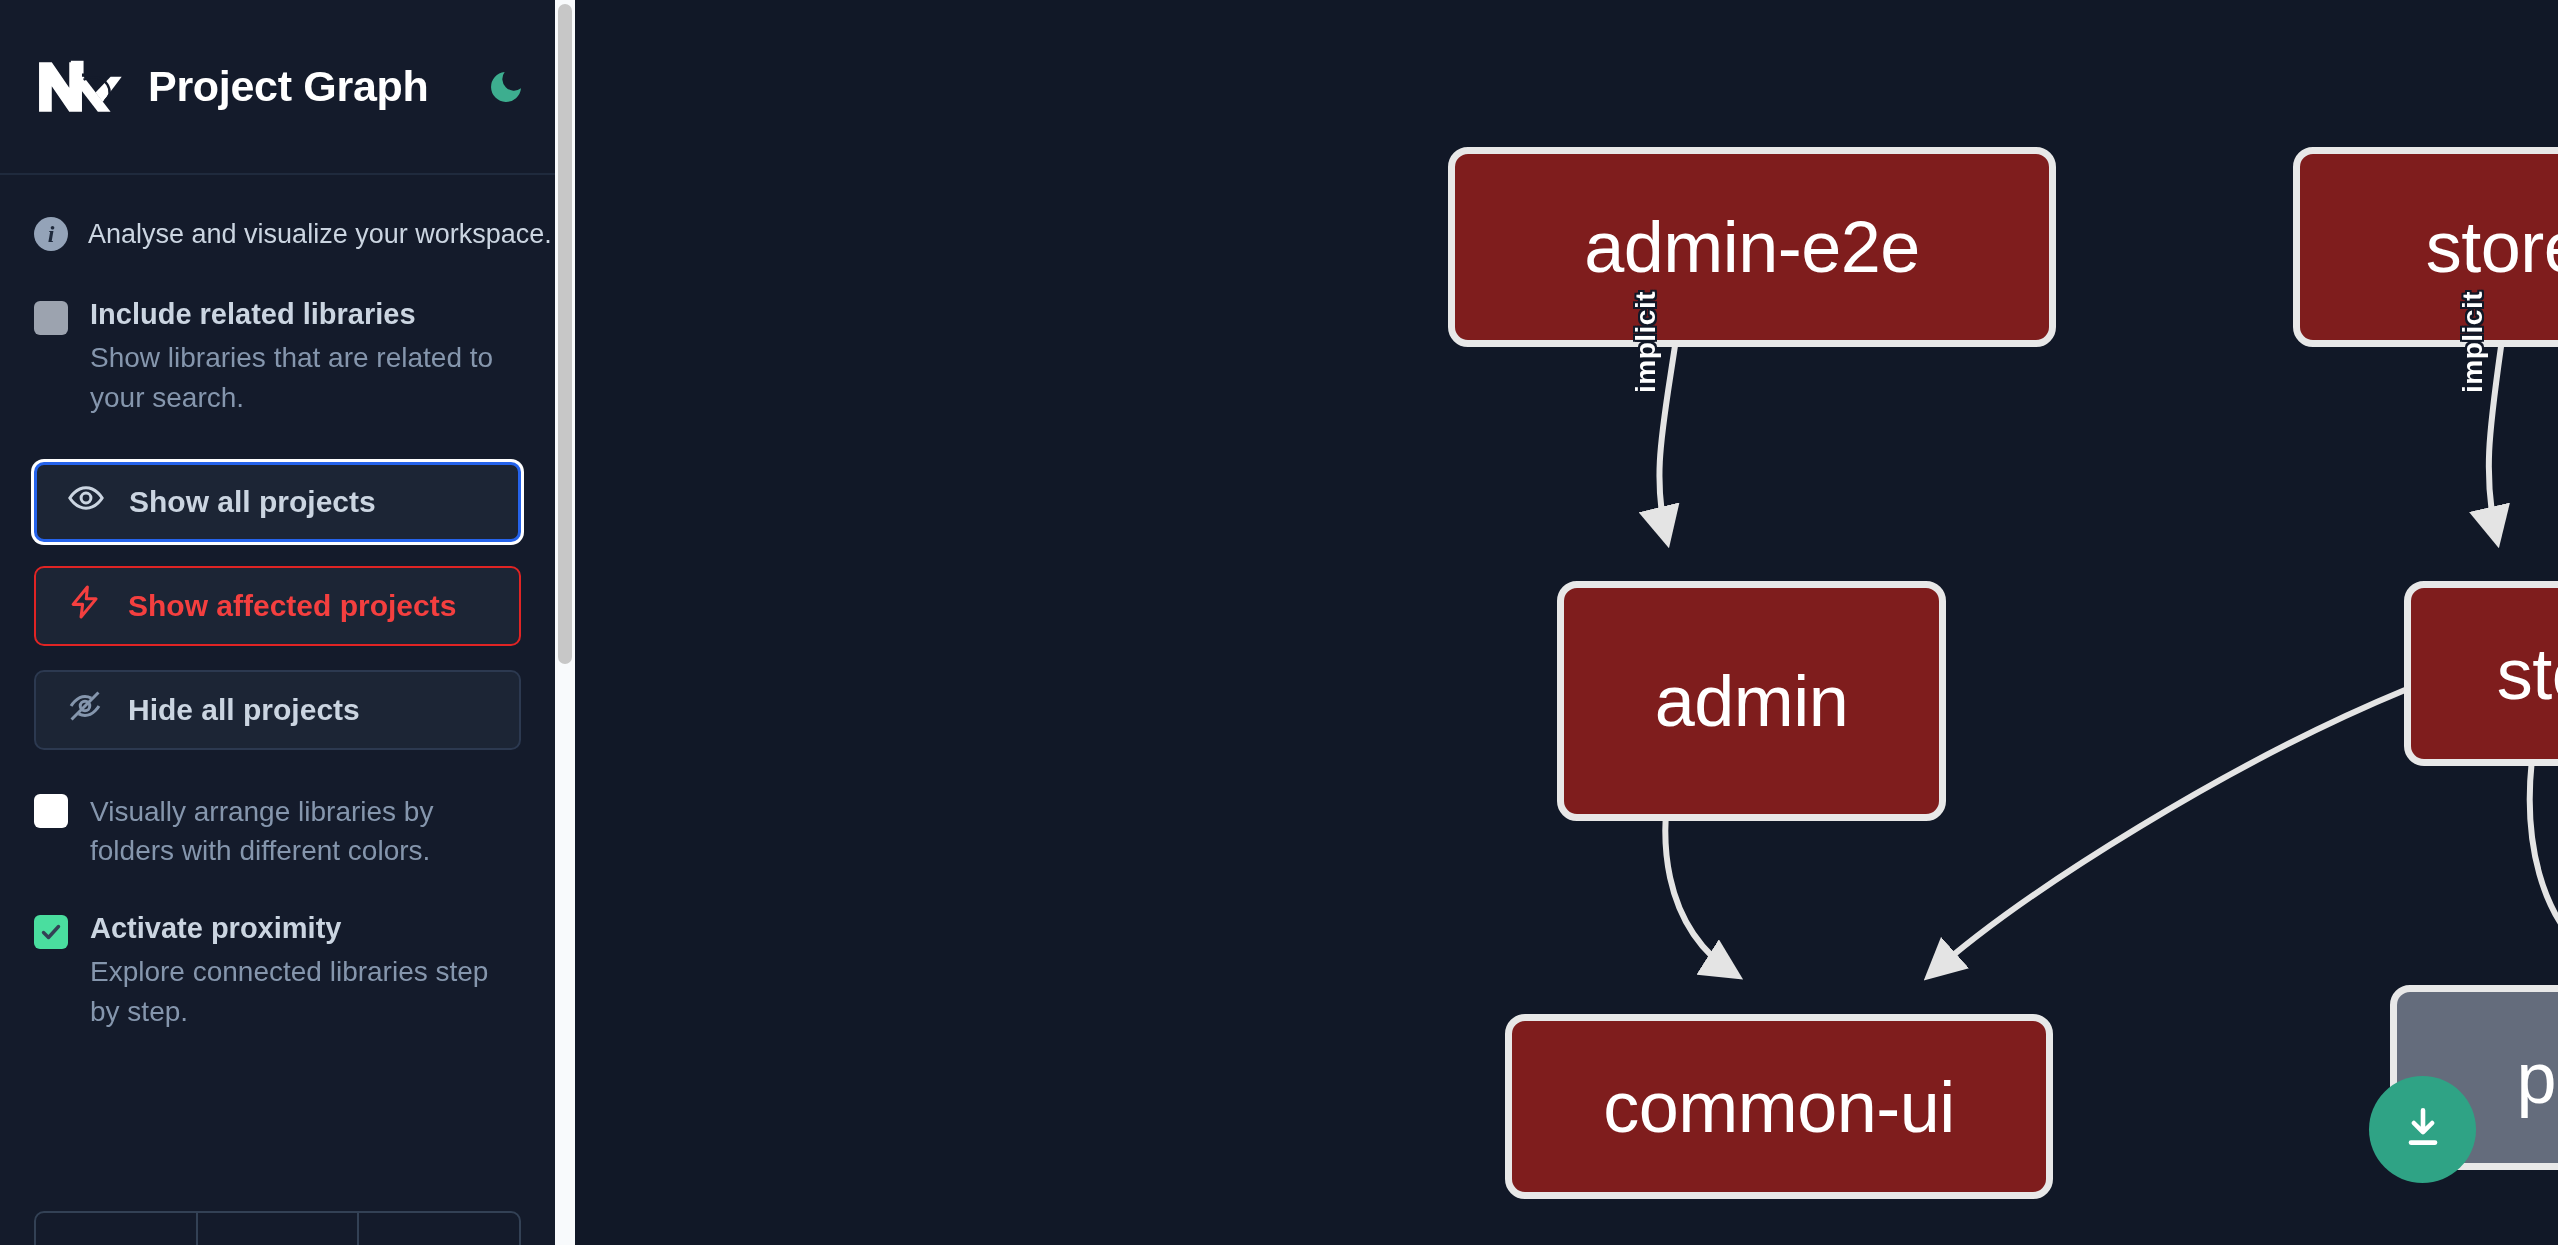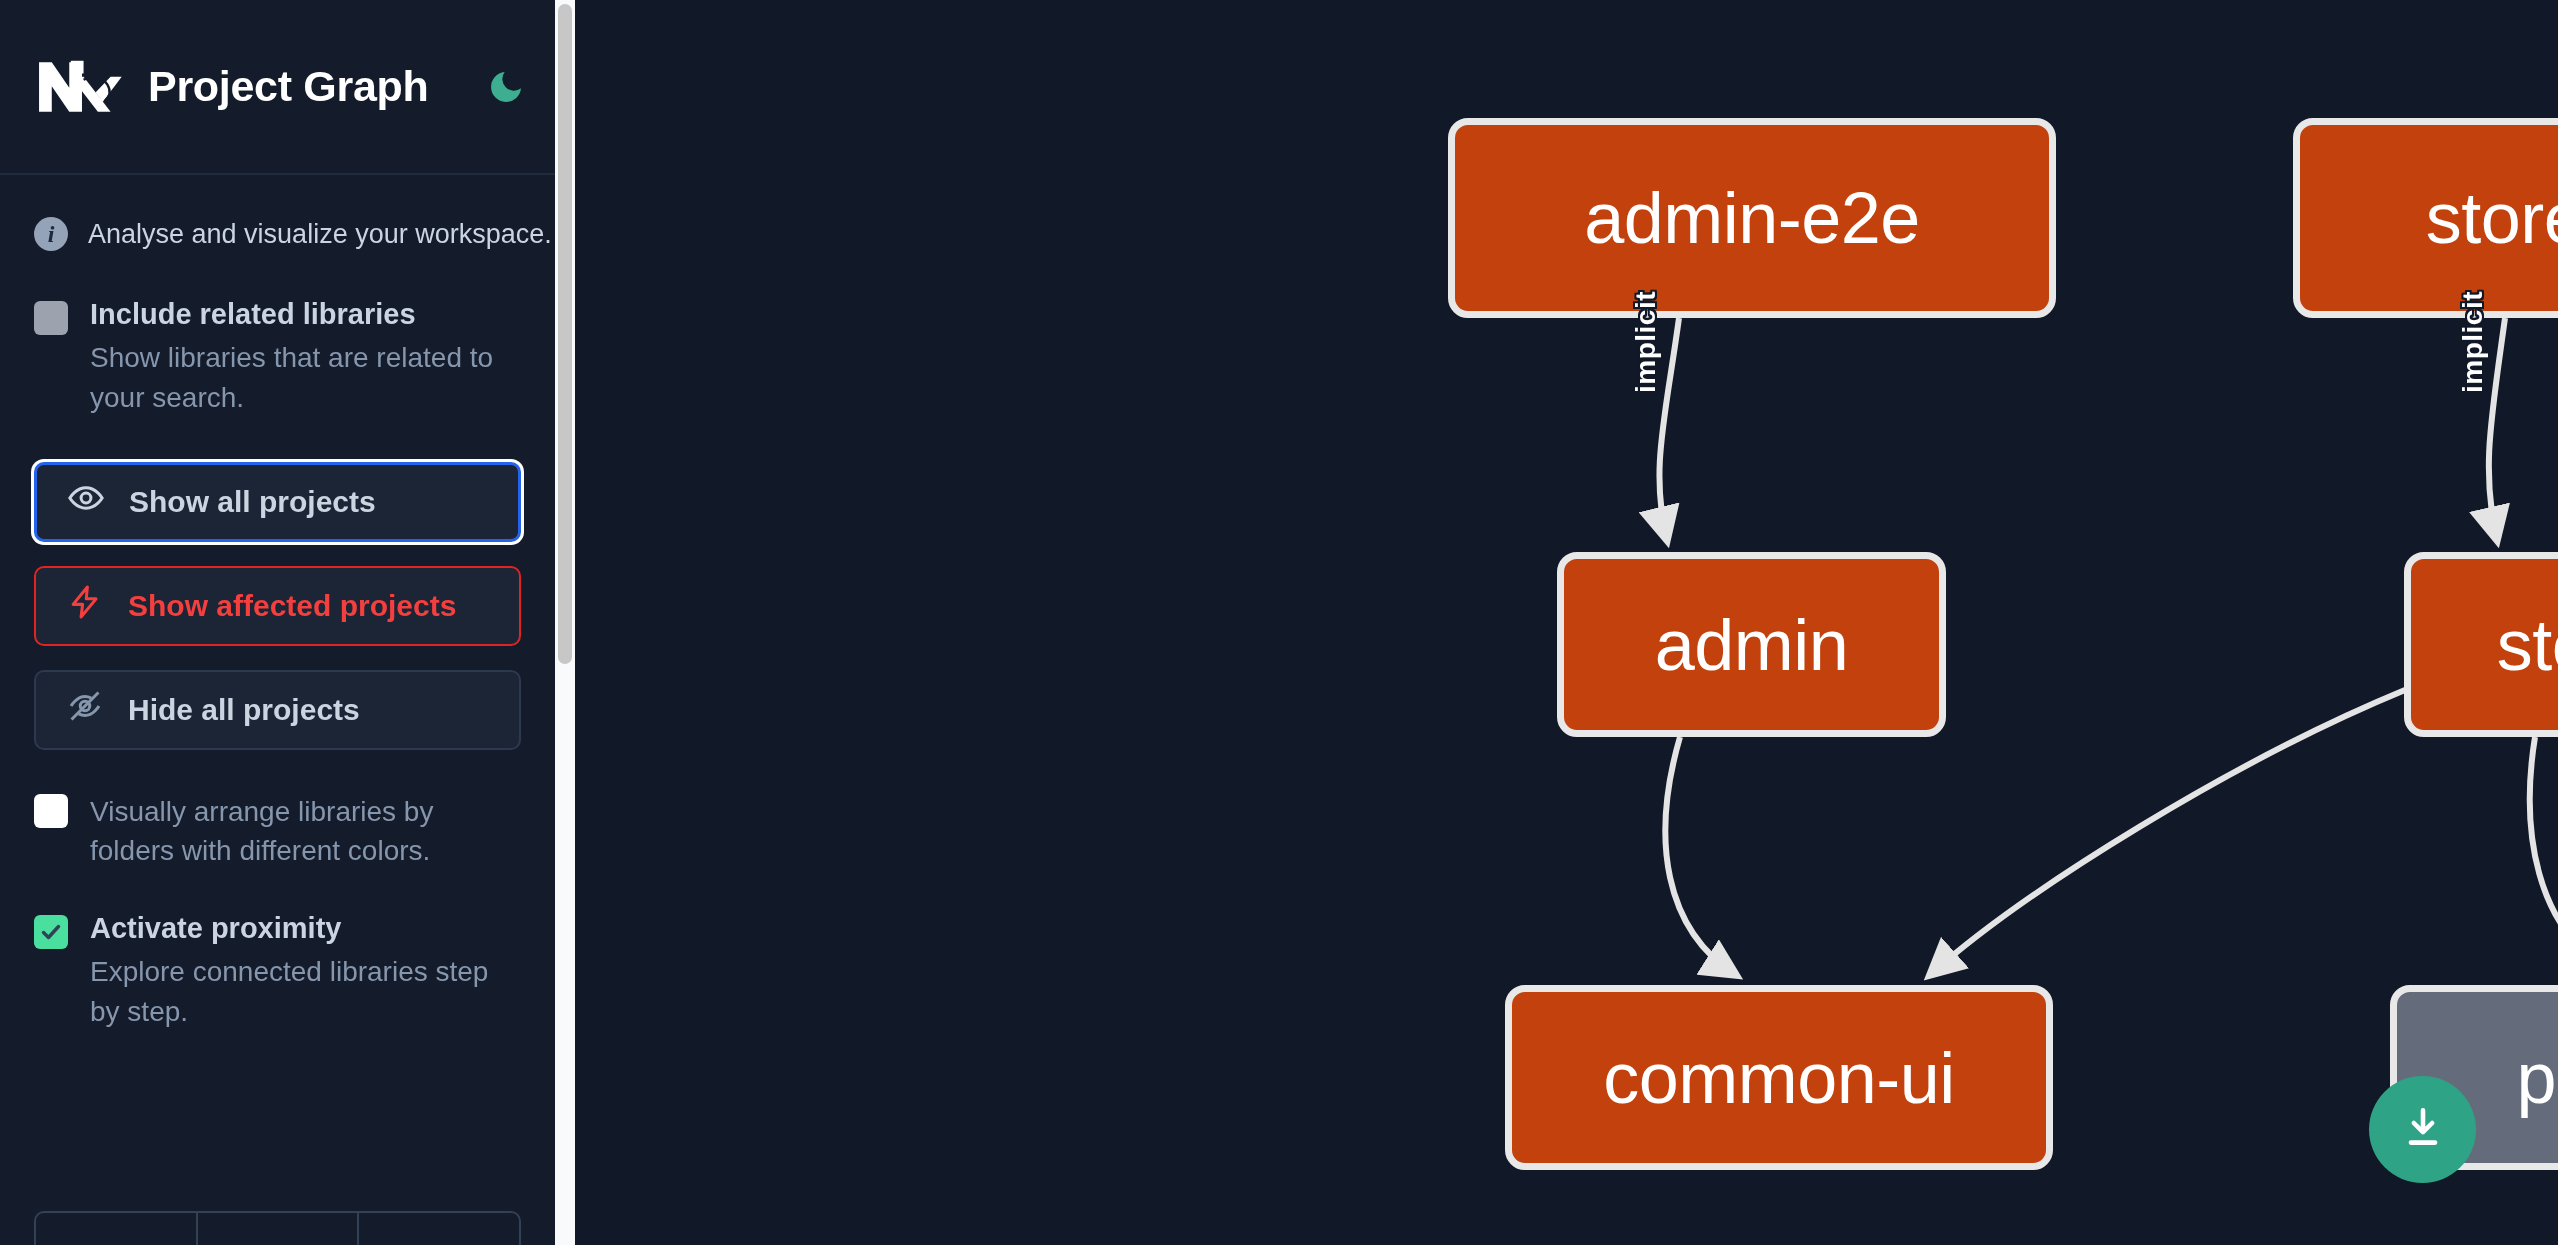--- a/index.html
+++ b/index.html
@@ -228,21 +228,21 @@
     justify-content: center;
     border-radius: 20px;
     border: 7px solid #e8e8e8;
     color: #ffffff;
     font-size: 72px;
     font-weight: 400;
     letter-spacing: -0.5px;
     cursor: pointer;
     white-space: nowrap;
   }
-  .gnode.app-node { background: #c2410c; }
+  .gnode.app-node { background: #7f1d1d; margin-top: 29px; }
   .gnode.lib-node { background: #646c7c; }
 
   .edge-label {
     position: absolute;
     color: #ffffff;
     font-size: 28px;
     font-weight: 700;
     letter-spacing: 0.5px;
     transform-origin: center center;
     text-shadow:
@@ -390,21 +390,21 @@
     </svg>
 
     <div class="gnode app-node" style="left:873px;  top:118px;  width:608px; height:200px;">
       <span>admin-e2e</span>
     </div>
 
     <div class="gnode app-node" style="left:1718px; top:118px;  width:565px; height:200px;">
       <span>store-e2e</span>
     </div>
 
-    <div class="gnode app-node" style="left:982px;  top:552px;  width:389px; height:185px;">
+    <div class="gnode app-node" style="left:982px;  top:552px;  width:389px; height:240px;">
       <span>admin</span>
     </div>
 
     <div class="gnode app-node" style="left:1829px; top:552px;  width:343px; height:185px;">
       <span>store</span>
     </div>
 
     <div class="gnode app-node" style="left:930px;  top:985px;  width:548px; height:185px;">
       <span>common-ui</span>
     </div>

